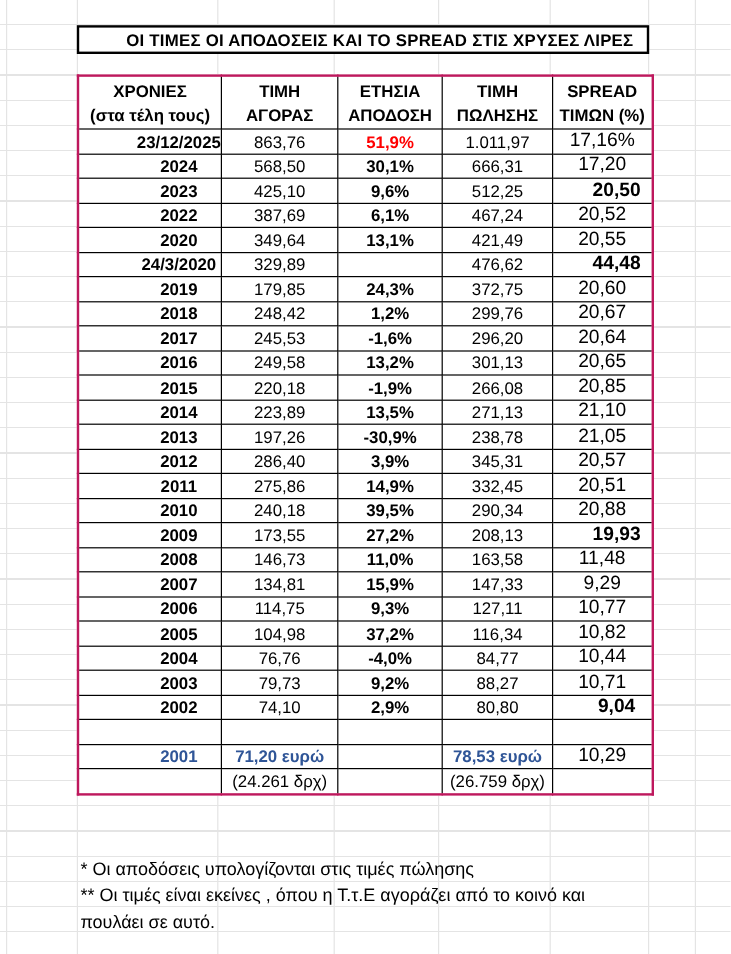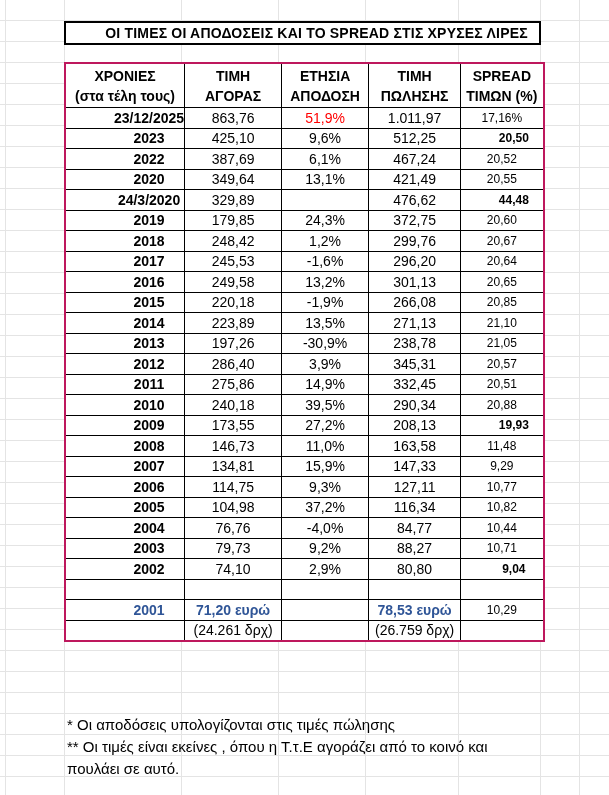--- a/index.html
+++ b/index.html
@@ -18,22 +18,22 @@
     font-weight:700;font-size:14px;letter-spacing:.2px;white-space:nowrap;padding-left:28px;
   }
   
   .tbl-wrap{position:absolute;left:64px;top:62px;}
   table{border-collapse:collapse;table-layout:fixed;background:#fff;border:2px solid #be185d;}
   th,td{border:1.5px solid #000;padding:0;text-align:center;vertical-align:middle;
     overflow:hidden;white-space:nowrap;}
   thead th{height:43px;font-size:14px;font-weight:700;line-height:20px;}
   tbody td{height:19.5px;font-size:14px;font-weight:400;}
   td.year{font-weight:700;padding-left:48px;}
-  td.ret{font-weight:400;}
-  td.spread{font-size:12px;}
+  td.ret{font-weight:700;}
+  td.spread{font-size:16px;}
   .red{color:#ff0000;}
   .blue{color:#2f5597;font-weight:700;}
   .bold{font-weight:700;padding-left:24px;}
   .plain{font-weight:400;}
   
   .footnote{position:absolute;left:67px;font-size:15px;line-height:21px;white-space:nowrap;}
   .fn1{top:714px;}
   .fn2{top:736px;}
   .fn3{top:758px;}
 </style>
@@ -89,20 +89,27 @@
       </thead>
       <tbody>
           <tr>
             <td class="year">23/12/2025</td>
             <td class="buy">863,76</td>
             <td class="ret red">51,9%</td>
             <td class="sell">1.011,97</td>
             <td class="spread">17,16%</td>
           </tr>
           <tr>
+            <td class="year">2024</td>
+            <td class="buy">568,50</td>
+            <td class="ret">30,1%</td>
+            <td class="sell">666,31</td>
+            <td class="spread">17,20</td>
+          </tr>
+          <tr>
             <td class="year">2023</td>
             <td class="buy">425,10</td>
             <td class="ret">9,6%</td>
             <td class="sell">512,25</td>
             <td class="spread bold">20,50</td>
           </tr>
           <tr>
             <td class="year">2022</td>
             <td class="buy">387,69</td>
             <td class="ret">6,1%</td>

